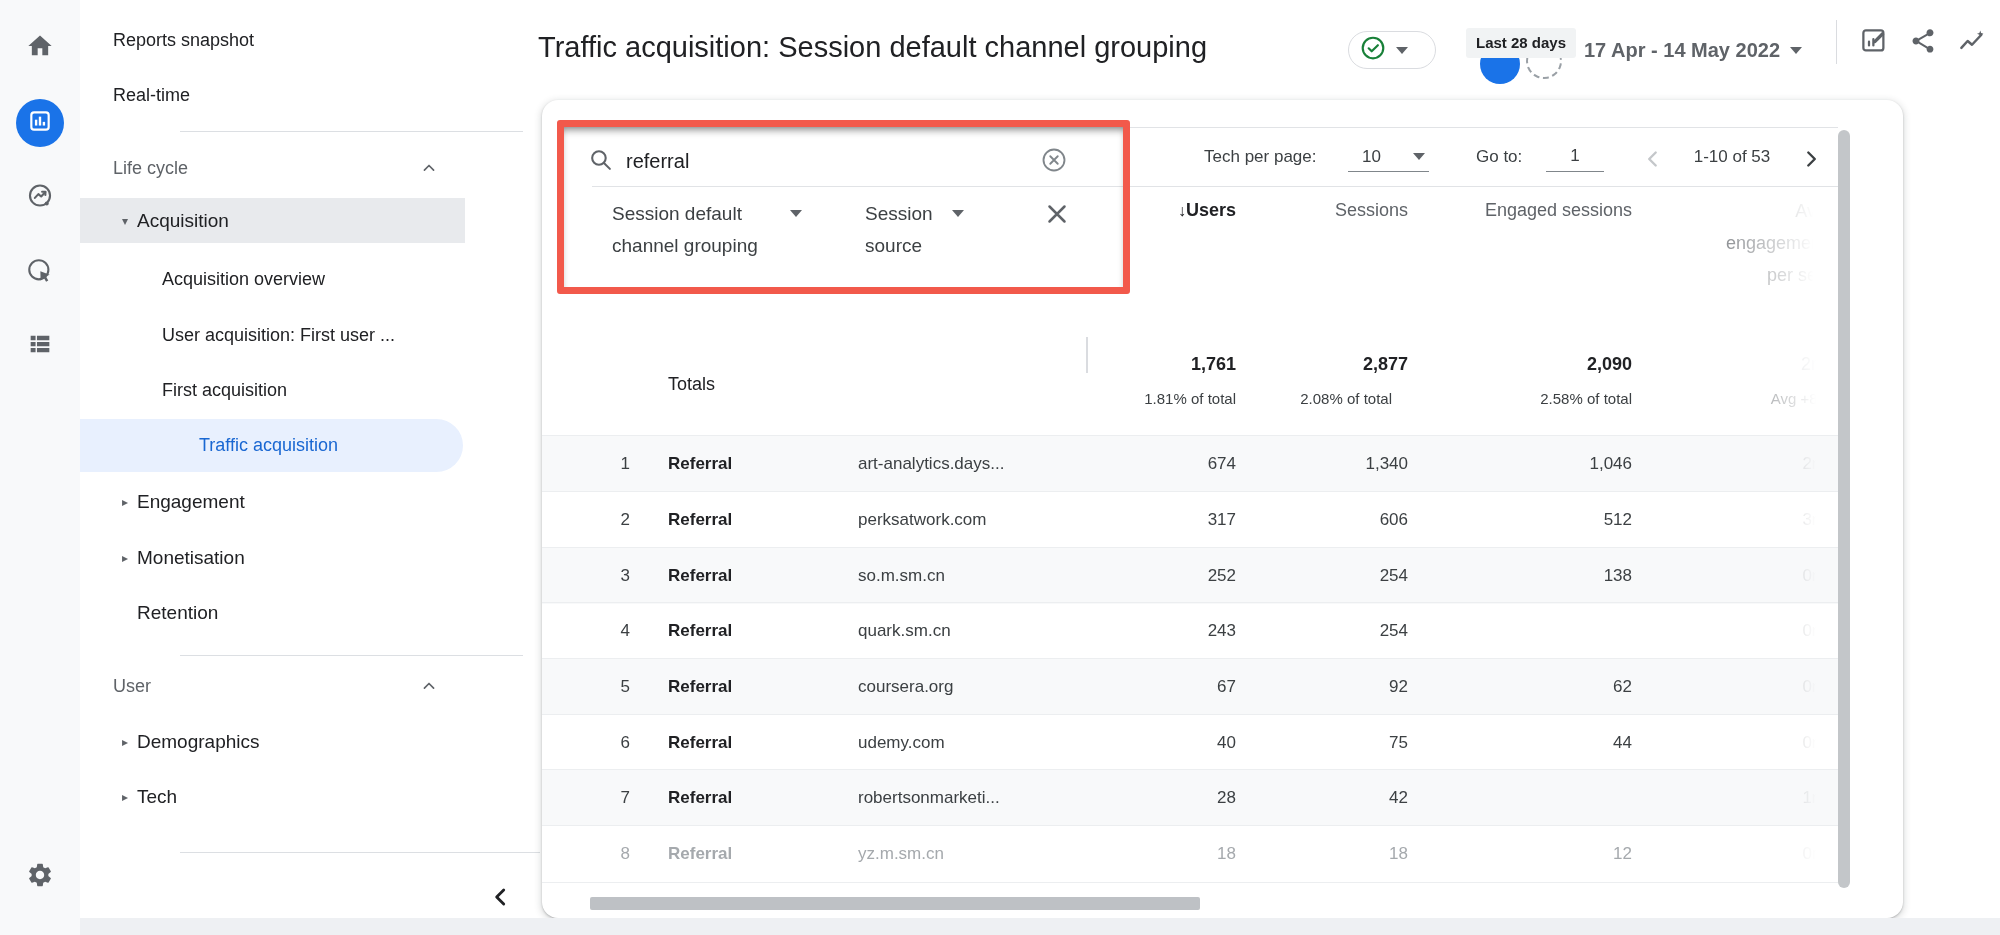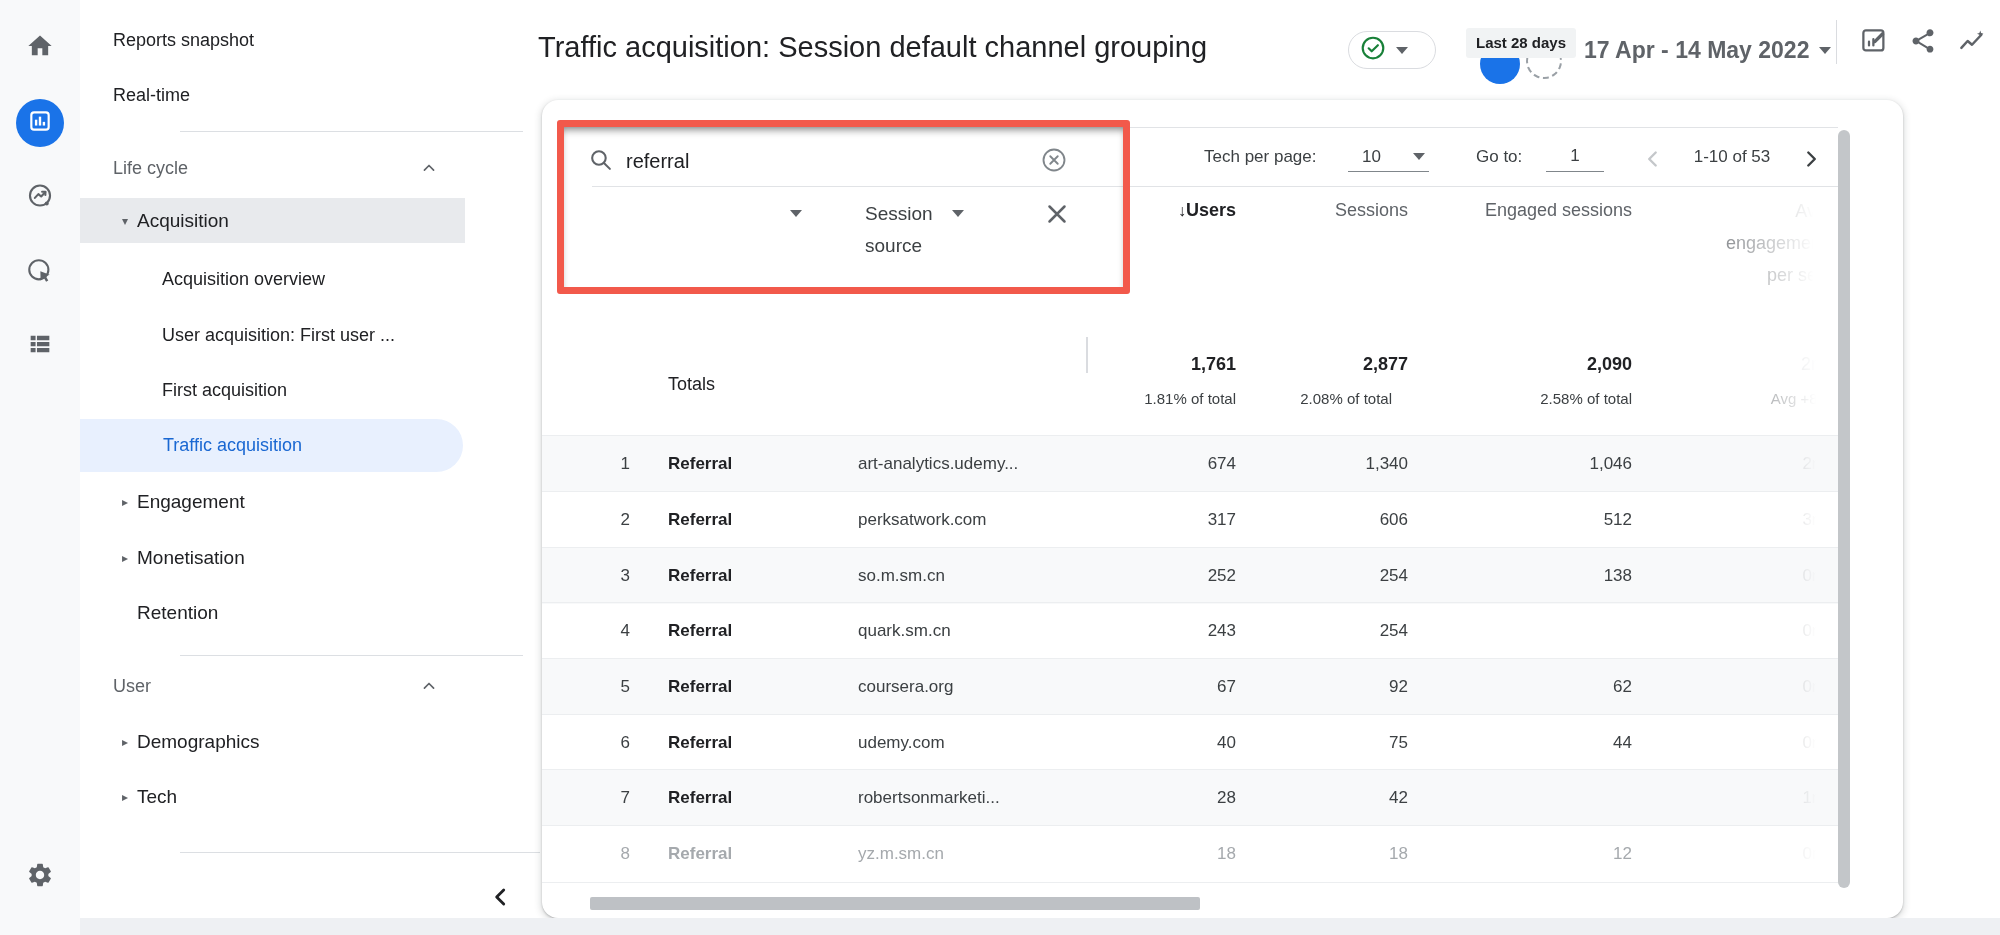--- a/index.html
+++ b/index.html
@@ -18,35 +18,35 @@
            font-size:18px;color:#202124;cursor:pointer;box-sizing:border-box}
   .top-item{padding-left:33px}
   .sec-label{padding-left:33px;color:#5f6368}
   .sec-chev{margin-left:auto;margin-right:26px;display:flex}
   .tree-caret{display:inline-block;width:37px;padding-left:22px;font-size:12px;color:#5f6368;box-sizing:border-box}
   .sec-item{font-weight:500;font-size:19px;padding-left:20px}
   .no-caret{padding-left:57px}
   .sub{padding-left:82px}
   .acq-band{background:#e8eaed;height:45px}
   .traffic-pill{background:#e8f0fe;height:53px;width:383px;border-radius:0 27px 27px 0;
-                color:#1967d2;font-weight:500;padding-left:83px}
+                color:#1967d2;font-weight:500;padding-left:119px}
   .sb-divider{position:absolute;left:100px;width:343px;height:1px;background:#dcdfe3}
   .collapse-btn{position:absolute;left:406px;top:884px;width:30px;height:30px;display:flex;align-items:center;justify-content:center;cursor:pointer}
 
   
   .page-title{position:absolute;left:538px;top:31px;font-size:29px;color:#202124}
   .ok-pill{position:absolute;left:1348px;top:31px;width:88px;height:38px;border:1px solid #dadce0;border-radius:19px;
            display:flex;align-items:center;gap:10px;padding-left:11px;box-sizing:border-box;cursor:pointer;background:#fff}
   .chip{position:absolute;left:1466px;top:28px;height:30px;line-height:30px;padding:0 10px;background:#f1f3f4;
         font-size:15px;font-weight:700;color:#202124;border-radius:3px;z-index:6}
   .av-blue{position:absolute;left:1480px;top:44px;width:40px;height:40px;border-radius:50%;background:#1a73e8;z-index:4;cursor:pointer}
   .av-dash{position:absolute;left:1526px;top:43px;width:36px;height:36px;border-radius:50%;border:2px dashed #9aa0a6;
            box-sizing:border-box;background:#fff;z-index:3;cursor:pointer}
   .date-btn{position:absolute;left:1584px;top:30px;height:40px;display:flex;align-items:center;gap:10px;
-            font-size:23px;font-weight:600;color:#5f6368;cursor:pointer}
+            font-size:20px;font-weight:600;color:#5f6368;cursor:pointer}
   .hdr-divider{position:absolute;left:1836px;top:20px;width:1px;height:44px;background:#dadce0}
   .hdr-icon{position:absolute;top:26px;width:34px;height:34px;display:flex;align-items:center;justify-content:center;cursor:pointer}
 
   .caret-down{display:inline-block;width:0;height:0;border-left:6px solid transparent;border-right:6px solid transparent;border-top:7px solid #5f6368}
 
   
   .card{position:absolute;left:542px;top:100px;width:1361px;height:818px;background:#fff;border-radius:16px;
         box-shadow:0 1px 2px rgba(60,64,67,.30),0 2px 6px 2px rgba(60,64,67,.15)}
   .line{position:absolute;height:1px;background:#e1e3e6}
   .search-input{position:absolute;left:82px;top:40px;width:340px;height:40px;border:none;outline:none;
@@ -300,20 +300,24 @@
     </span>
     <span class="ctl" style="left:1134px;top:47px;width:112px;text-align:center">1-10 of 53</span>
     <span class="abs" style="left:1256px;top:46px;cursor:pointer">
       <svg width="26" height="26" viewBox="0 0 24 24" fill="none" stroke="#3c4043" stroke-width="2.2" stroke-linecap="round" stroke-linejoin="round">
           <path d="M9.5 6l6 6-6 6"></path>
         </svg>
     </span>
 
     <div class="line" style="left:50px;top:86px;width:1246px"></div>
 
+    <div class="dim-label" style="left:70px;top:98px">
+      <div>Session default</div>
+      <div>channel grouping</div>
+    </div>
     <span class="caret-down abs" style="left:248px;top:110px"></span>
     <div class="dim-label" style="left:323px;top:98px">
       <div>Session</div>
       <div>source</div>
     </div>
     <span class="caret-down abs" style="left:410px;top:110px"></span>
     <span class="abs" style="left:500px;top:99px;cursor:pointer">
       <svg viewBox="0 0 24 24" width="30" height="30" fill="none" stroke="#5f6368" stroke-width="2" stroke-linecap="round">
           <path d="M6 6l12 12M18 6L6 18"></path>
         </svg>
@@ -342,21 +346,21 @@
     <span class="tot tot-num" style="left:746px;width:120px">2,877</span>
     <span class="tot tot-sub" style="left:730px;width:120px">2.08% of total</span>
     <span class="tot tot-num" style="left:950px;width:140px">2,090</span>
     <span class="tot tot-sub" style="left:950px;width:140px">2.58% of total</span>
     <span class="tot tot-num fadeR" style="left:1160px;width:124px;color:#9aa0a6;font-weight:400">2m</span>
     <span class="tot tot-sub fadeR" style="left:1160px;width:124px;color:#5f6368">Avg +84</span>
 
     <div class="trow odd" style="top:335px">
       <span class="c c-idx">1</span>
       <span class="c c-ch">Referral</span>
-      <span class="c c-src">art-analytics.udemy...</span>
+      <span class="c c-src">art-analytics.days...</span>
       <span class="c c-u">674</span>
       <span class="c c-s">1,340</span>
       <span class="c c-e">1,046</span>
       <span class="c c-a fadeR">2m</span>
     </div>
     <div class="trow" style="top:391px">
       <span class="c c-idx">2</span>
       <span class="c c-ch">Referral</span>
       <span class="c c-src">perksatwork.com</span>
       <span class="c c-u">317</span>

